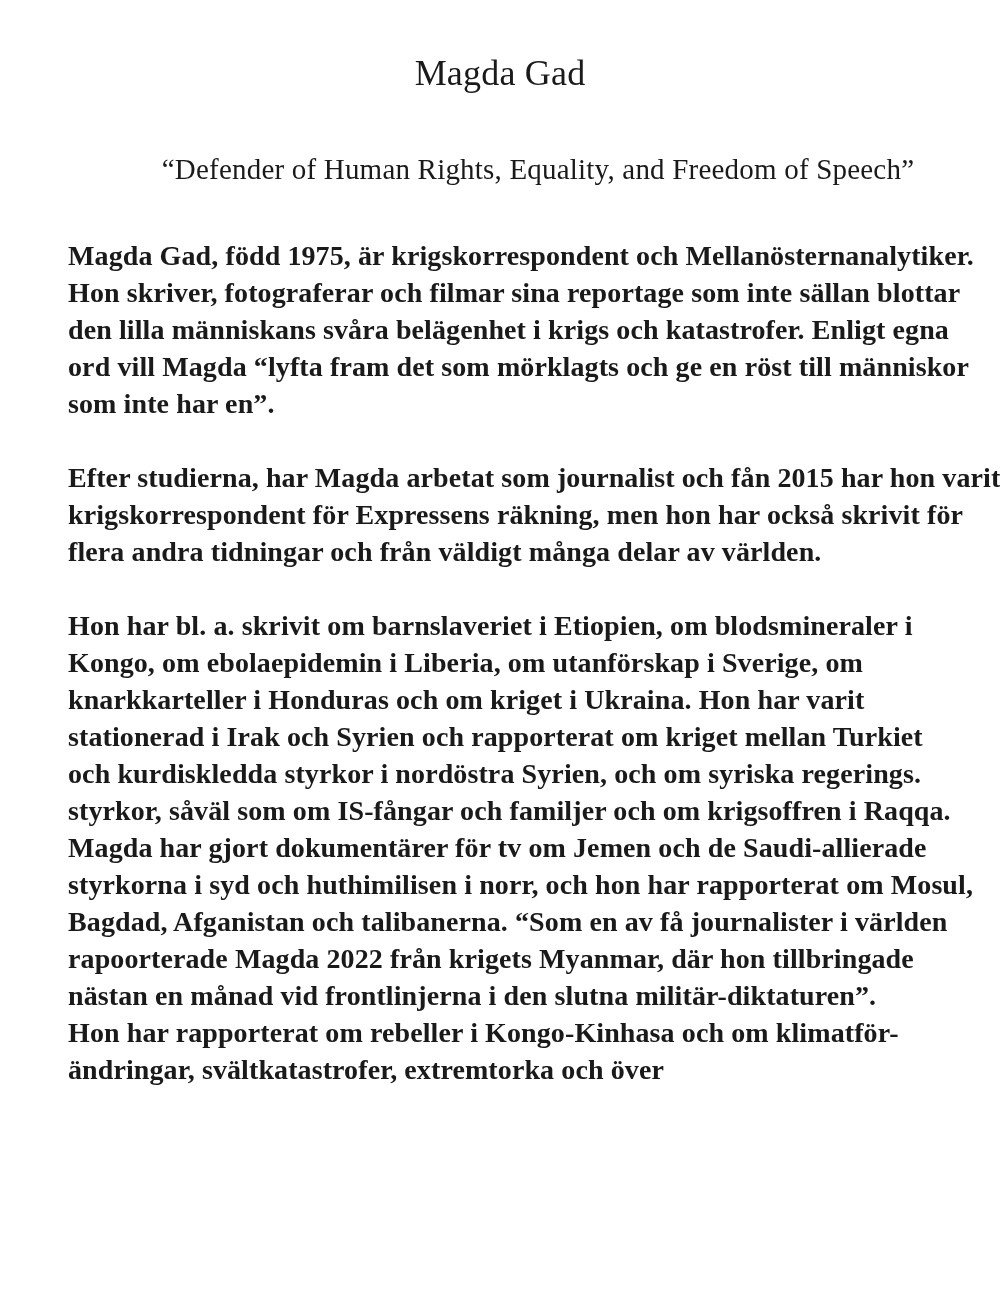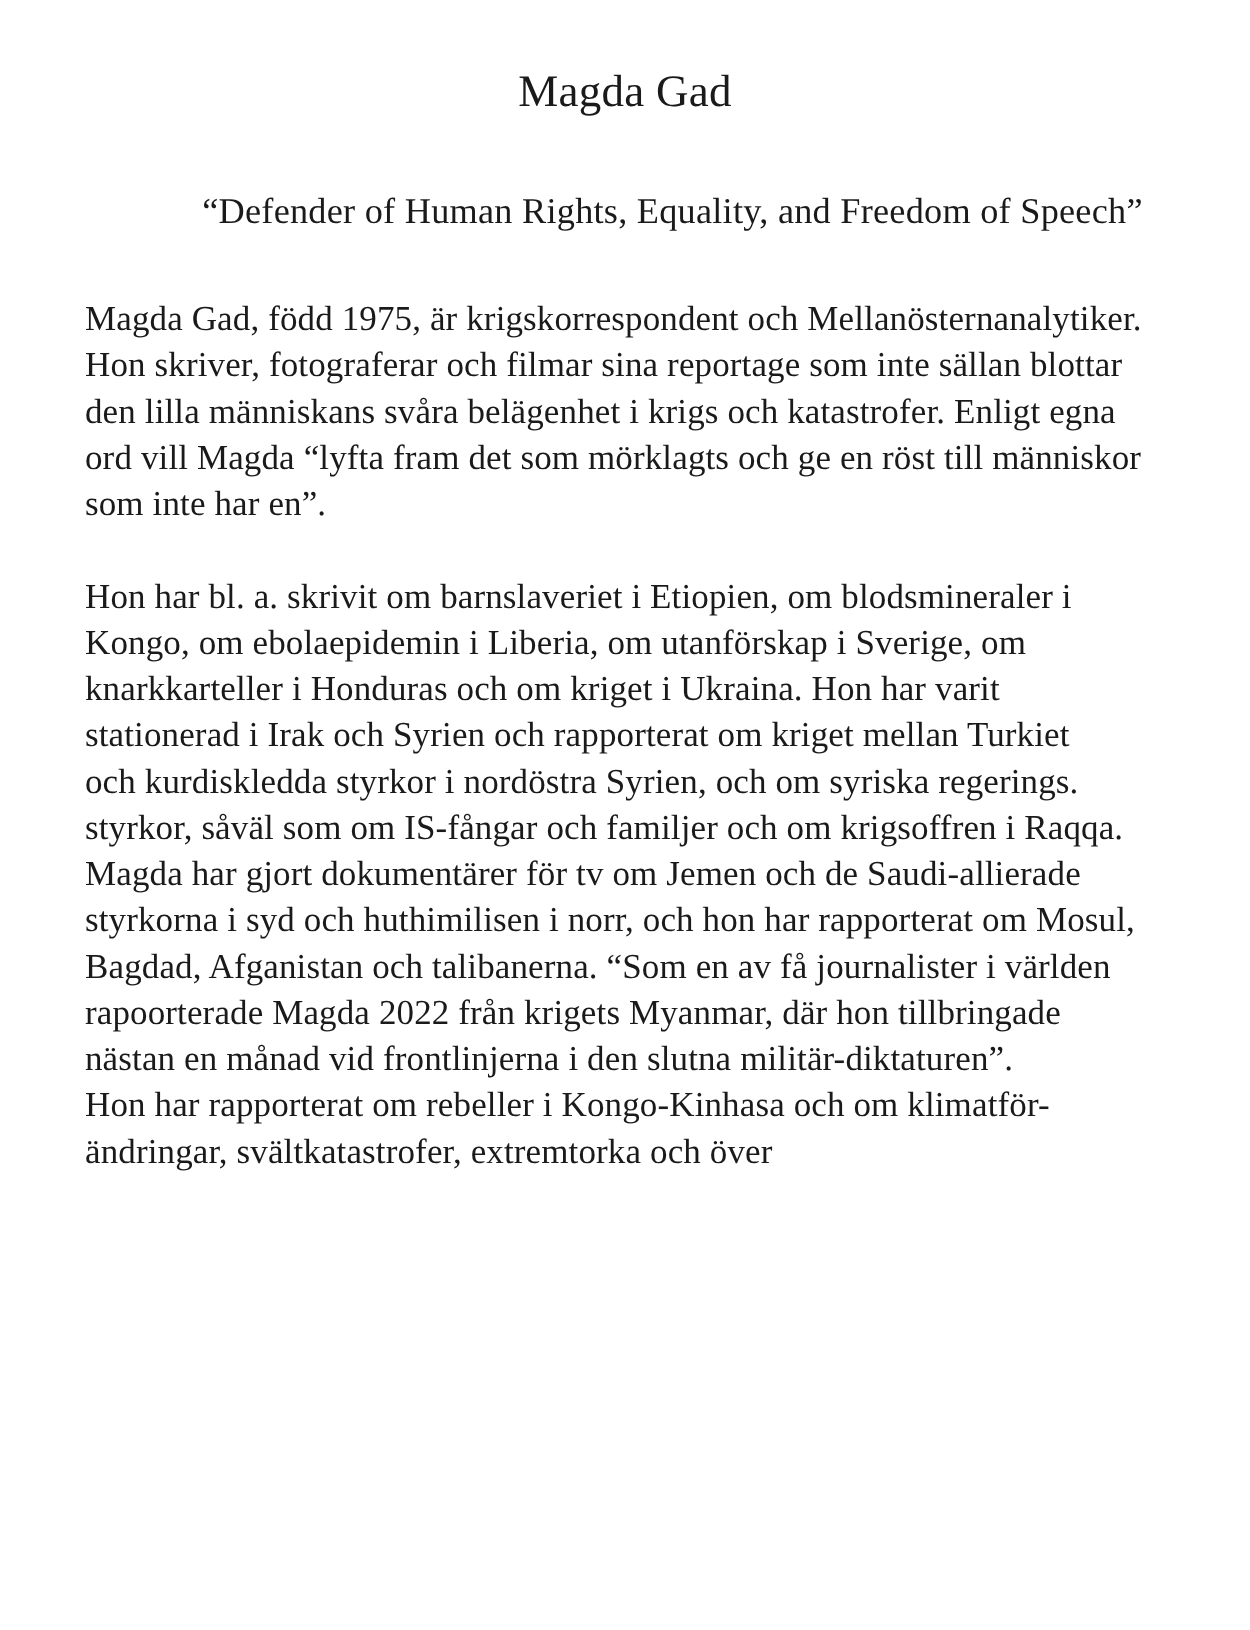--- a/index.html
+++ b/index.html
@@ -36,40 +36,44 @@
   .body-text {
     margin-top: 50px;
     padding: 0 18px 0 68px;
   }
   .body-text p {
     margin: 0 0 37px 0;
     font-size: 28px;
     line-height: 37px;
     white-space: pre;
     letter-spacing: 0.1px;
+    font-weight: bold;
   }
   .body-text p.tight {
     margin-bottom: 22px;
   }
 </style>
 </head>
 <body>
 
 <div class="page">
 
   <h1 class="doc-title">Magda Gad</h1>
 
   <div class="doc-subtitle">“Defender of Human Rights, Equality, and Freedom of Speech”</div>
 
   <div class="body-text">
     <p>Magda Gad, född 1975, är krigskorrespondent och Mellanösternanalytiker.
 Hon skriver, fotograferar och filmar sina reportage som inte sällan blottar
 den lilla människans svåra belägenhet i krigs och katastrofer. Enligt egna
 ord vill Magda “lyfta fram det som mörklagts och ge en röst till människor
 som inte har en”.</p>
+    <p>Efter studierna, har Magda arbetat som journalist och fån 2015 har hon varit
+krigskorrespondent för Expressens räkning, men hon har också skrivit för
+flera andra tidningar och från väldigt många delar av världen.</p>
     <p class="tight">Hon har bl. a. skrivit om barnslaveriet i Etiopien, om blodsmineraler i
 Kongo, om ebolaepidemin i Liberia, om utanförskap i Sverige, om
 knarkkarteller i Honduras och om kriget i Ukraina. Hon har varit
 stationerad i Irak och Syrien och rapporterat om kriget mellan Turkiet
 och kurdiskledda styrkor i nordöstra Syrien, och om syriska regerings.
 styrkor, såväl som om IS-fångar och familjer och om krigsoffren i Raqqa.
 Magda har gjort dokumentärer för tv om Jemen och de Saudi-allierade
 styrkorna i syd och huthimilisen i norr, och hon har rapporterat om Mosul,
 Bagdad, Afganistan och talibanerna. “Som en av få journalister i världen
 rapoorterade Magda 2022 från krigets Myanmar, där hon tillbringade

